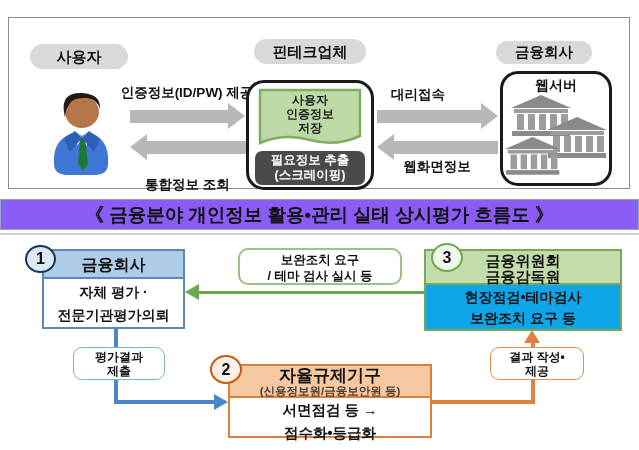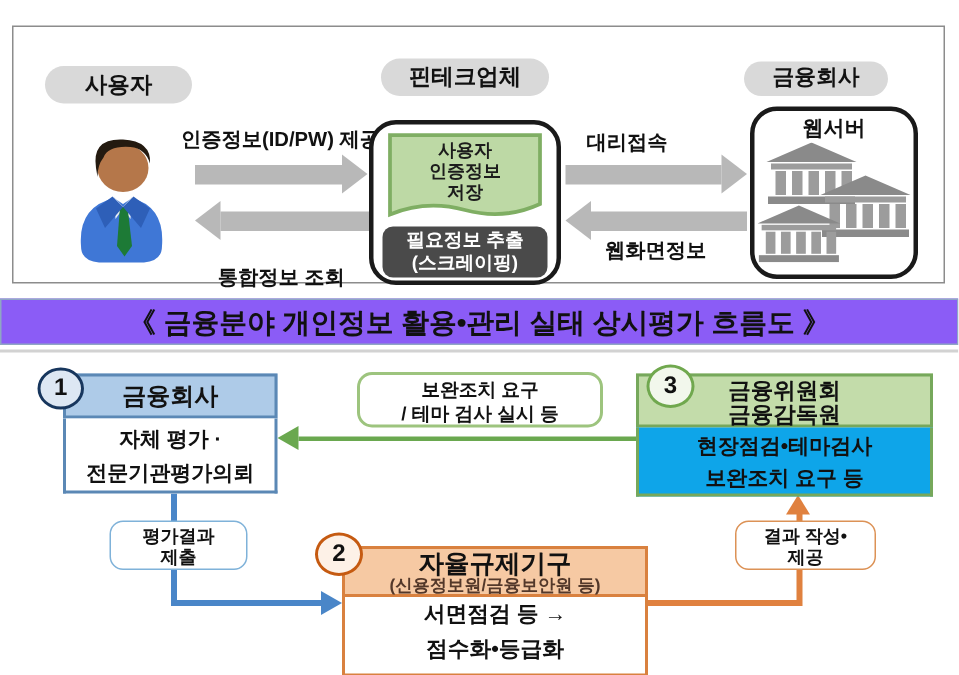--- a/index.html
+++ b/index.html
@@ -67,21 +67,21 @@
   .node3{left:424px;top:249px;width:198px;}
   .node3 .hd{height:36px;background:#c3dcaa;border:2px solid #76a85b;box-sizing:border-box;
     font-size:15px;font-weight:bold;text-align:center;line-height:16px;padding-top:2px;}
   .node3 .bd{height:46px;background:#0ea5e9;border:2px solid #76a85b;border-top:none;box-sizing:border-box;
     font-size:14px;font-weight:bold;text-align:center;line-height:21px;padding-top:2px;}
   .node2{left:228px;top:364px;width:204px;}
   .node2 .hd{height:34px;background:#f6c9a3;border:2px solid #d9813f;box-sizing:border-box;
     text-align:center;}
   .node2 .hd .t1{font-size:17px;line-height:18px;font-weight:bold;display:block;margin-top:1px;}
   .node2 .hd .t2{font-size:11.5px;line-height:12px;font-weight:bold;display:block;color:#53382a;}
-  .node2 .bd{height:53px;background:#fff;border:2px solid #d9813f;border-top:none;box-sizing:border-box;
+  .node2 .bd{height:40px;background:#fff;border:2px solid #d9813f;border-top:none;box-sizing:border-box;
     font-size:14.5px;font-weight:bold;text-align:center;line-height:23px;padding-top:1px;}
 
   .badge{border-radius:50%;text-align:center;font-weight:bold;z-index:4;box-sizing:border-box;}
   .badge1{left:25px;top:245px;width:31px;height:28px;background:#dde7f3;border:2.5px solid #17365d;
     font-size:16px;line-height:24px;}
   .badge2{left:210px;top:355px;width:32px;height:29px;background:#fdf1e7;border:2.5px solid #c55a11;
     font-size:16px;line-height:25px;}
   .badge3{left:431px;top:243px;width:32px;height:29px;background:#f2f7ec;border:2.5px solid #70a84e;
     font-size:16px;line-height:25px;}
 

